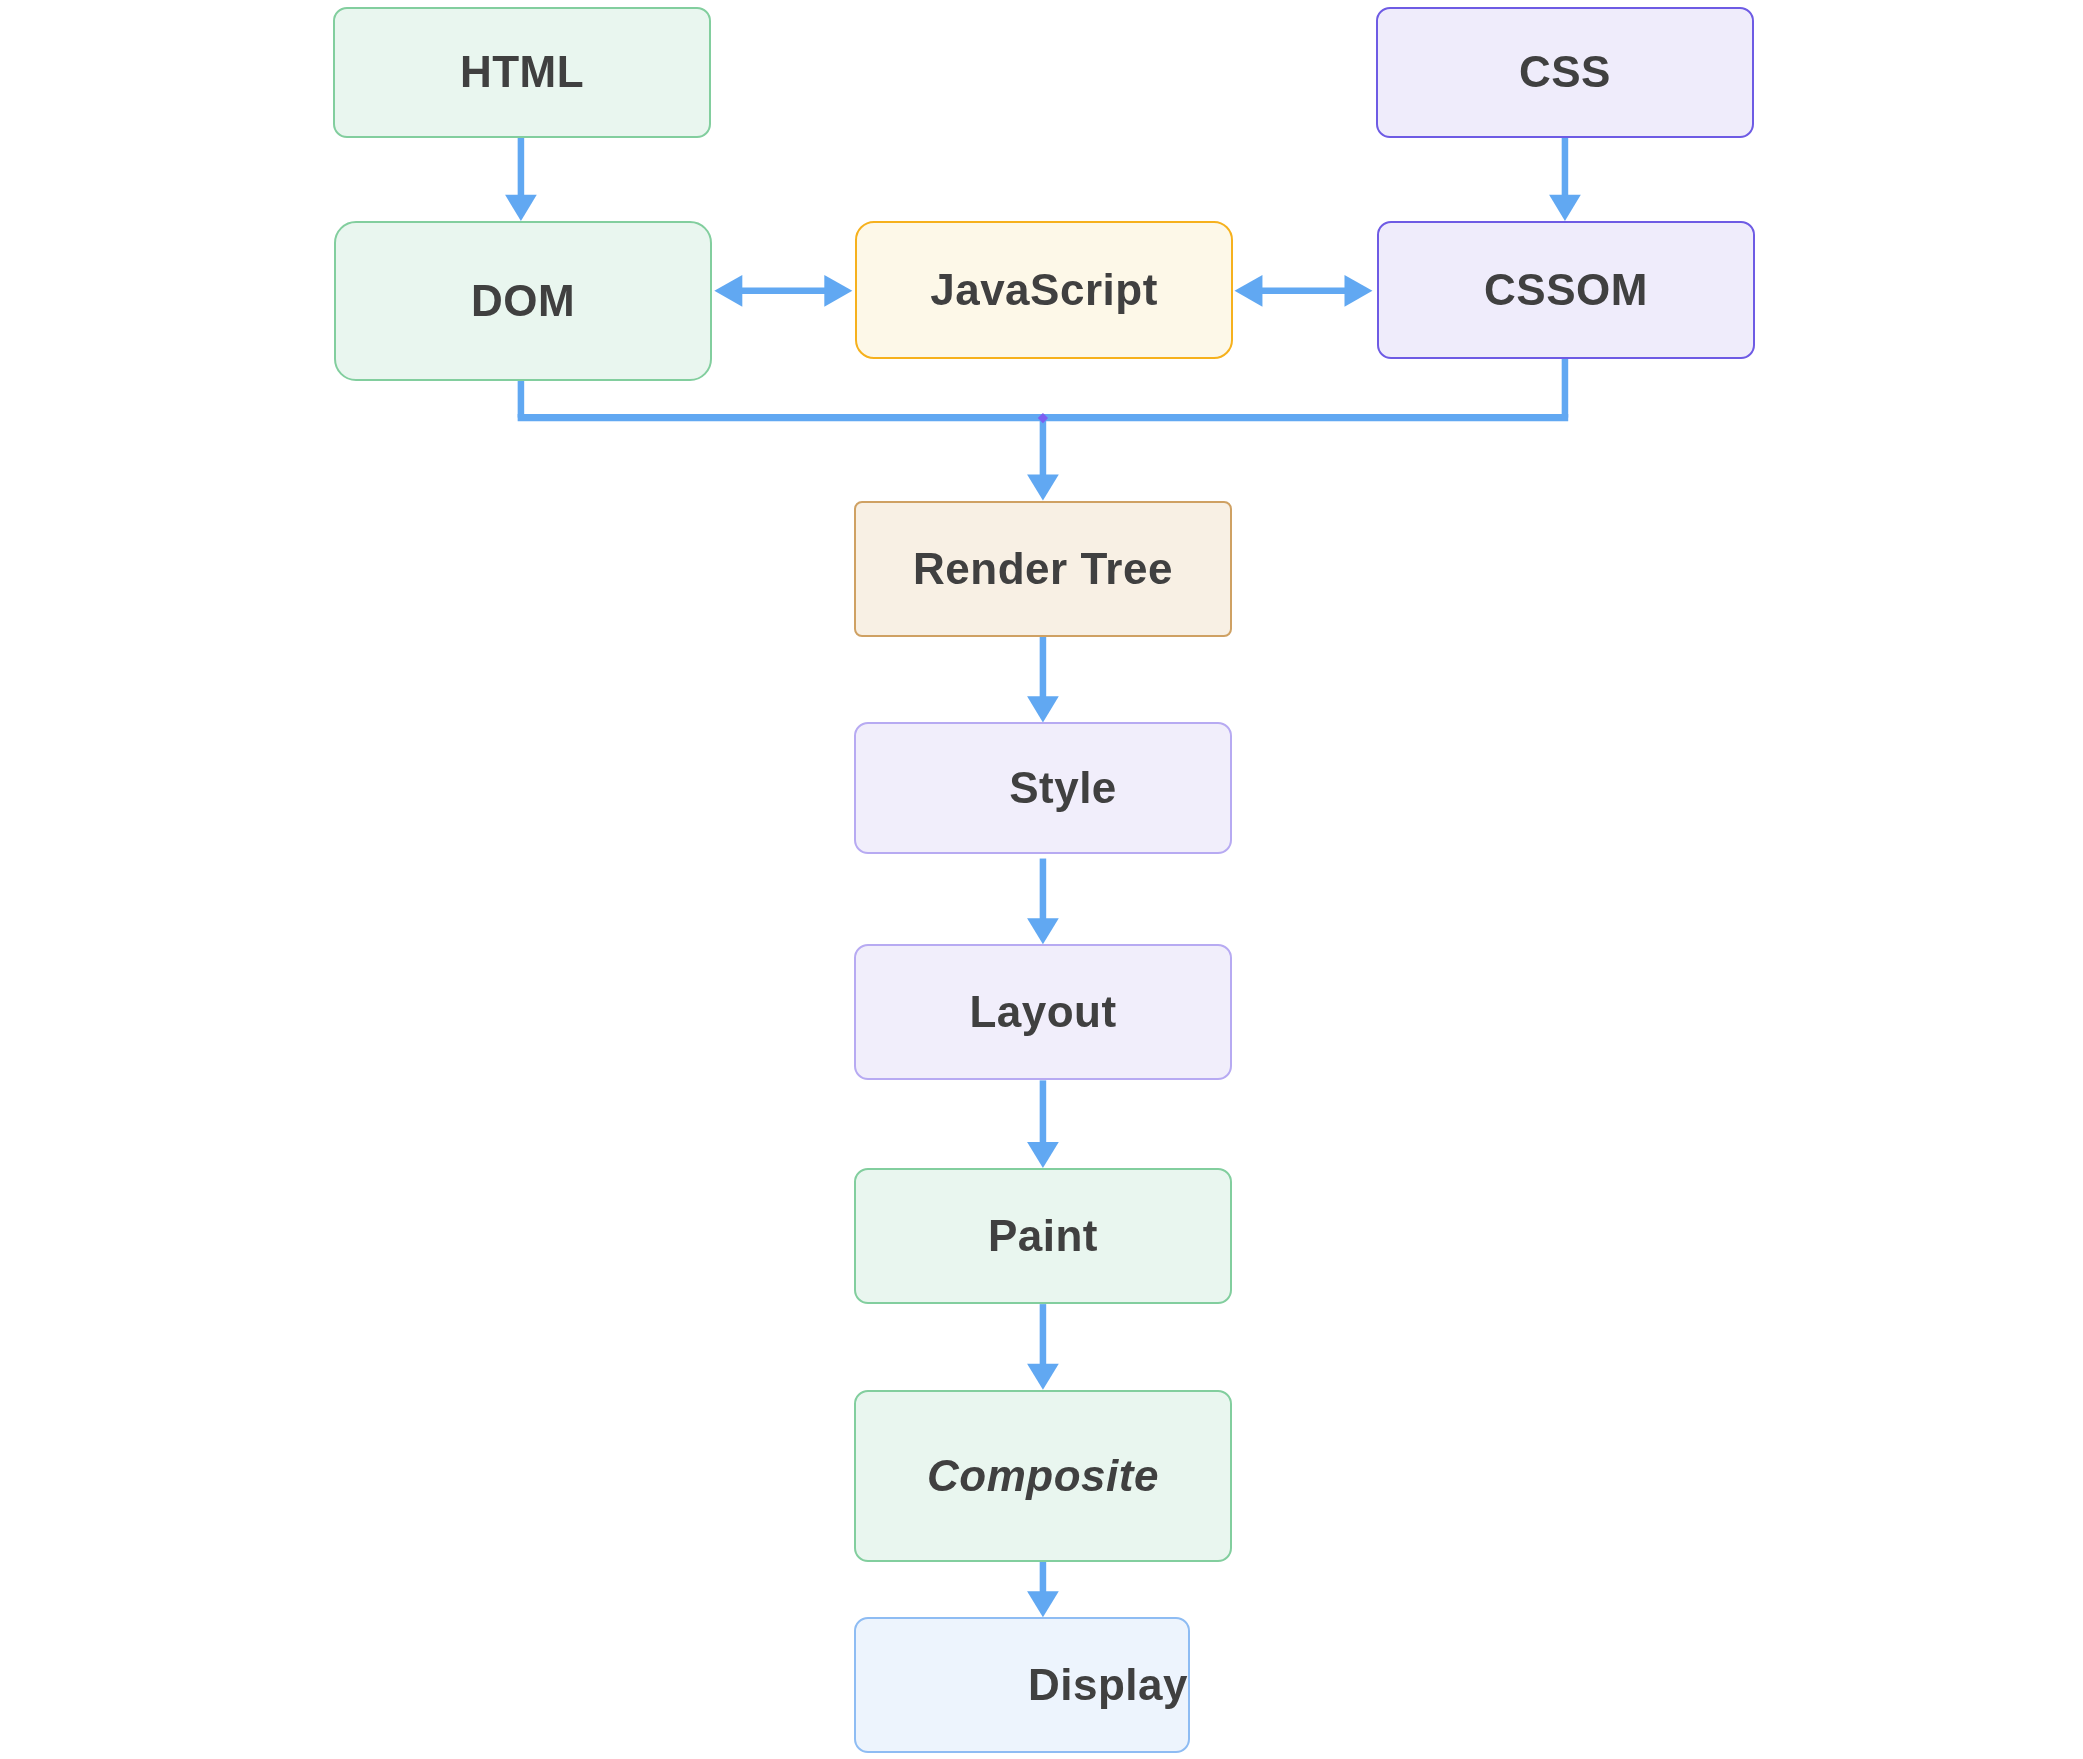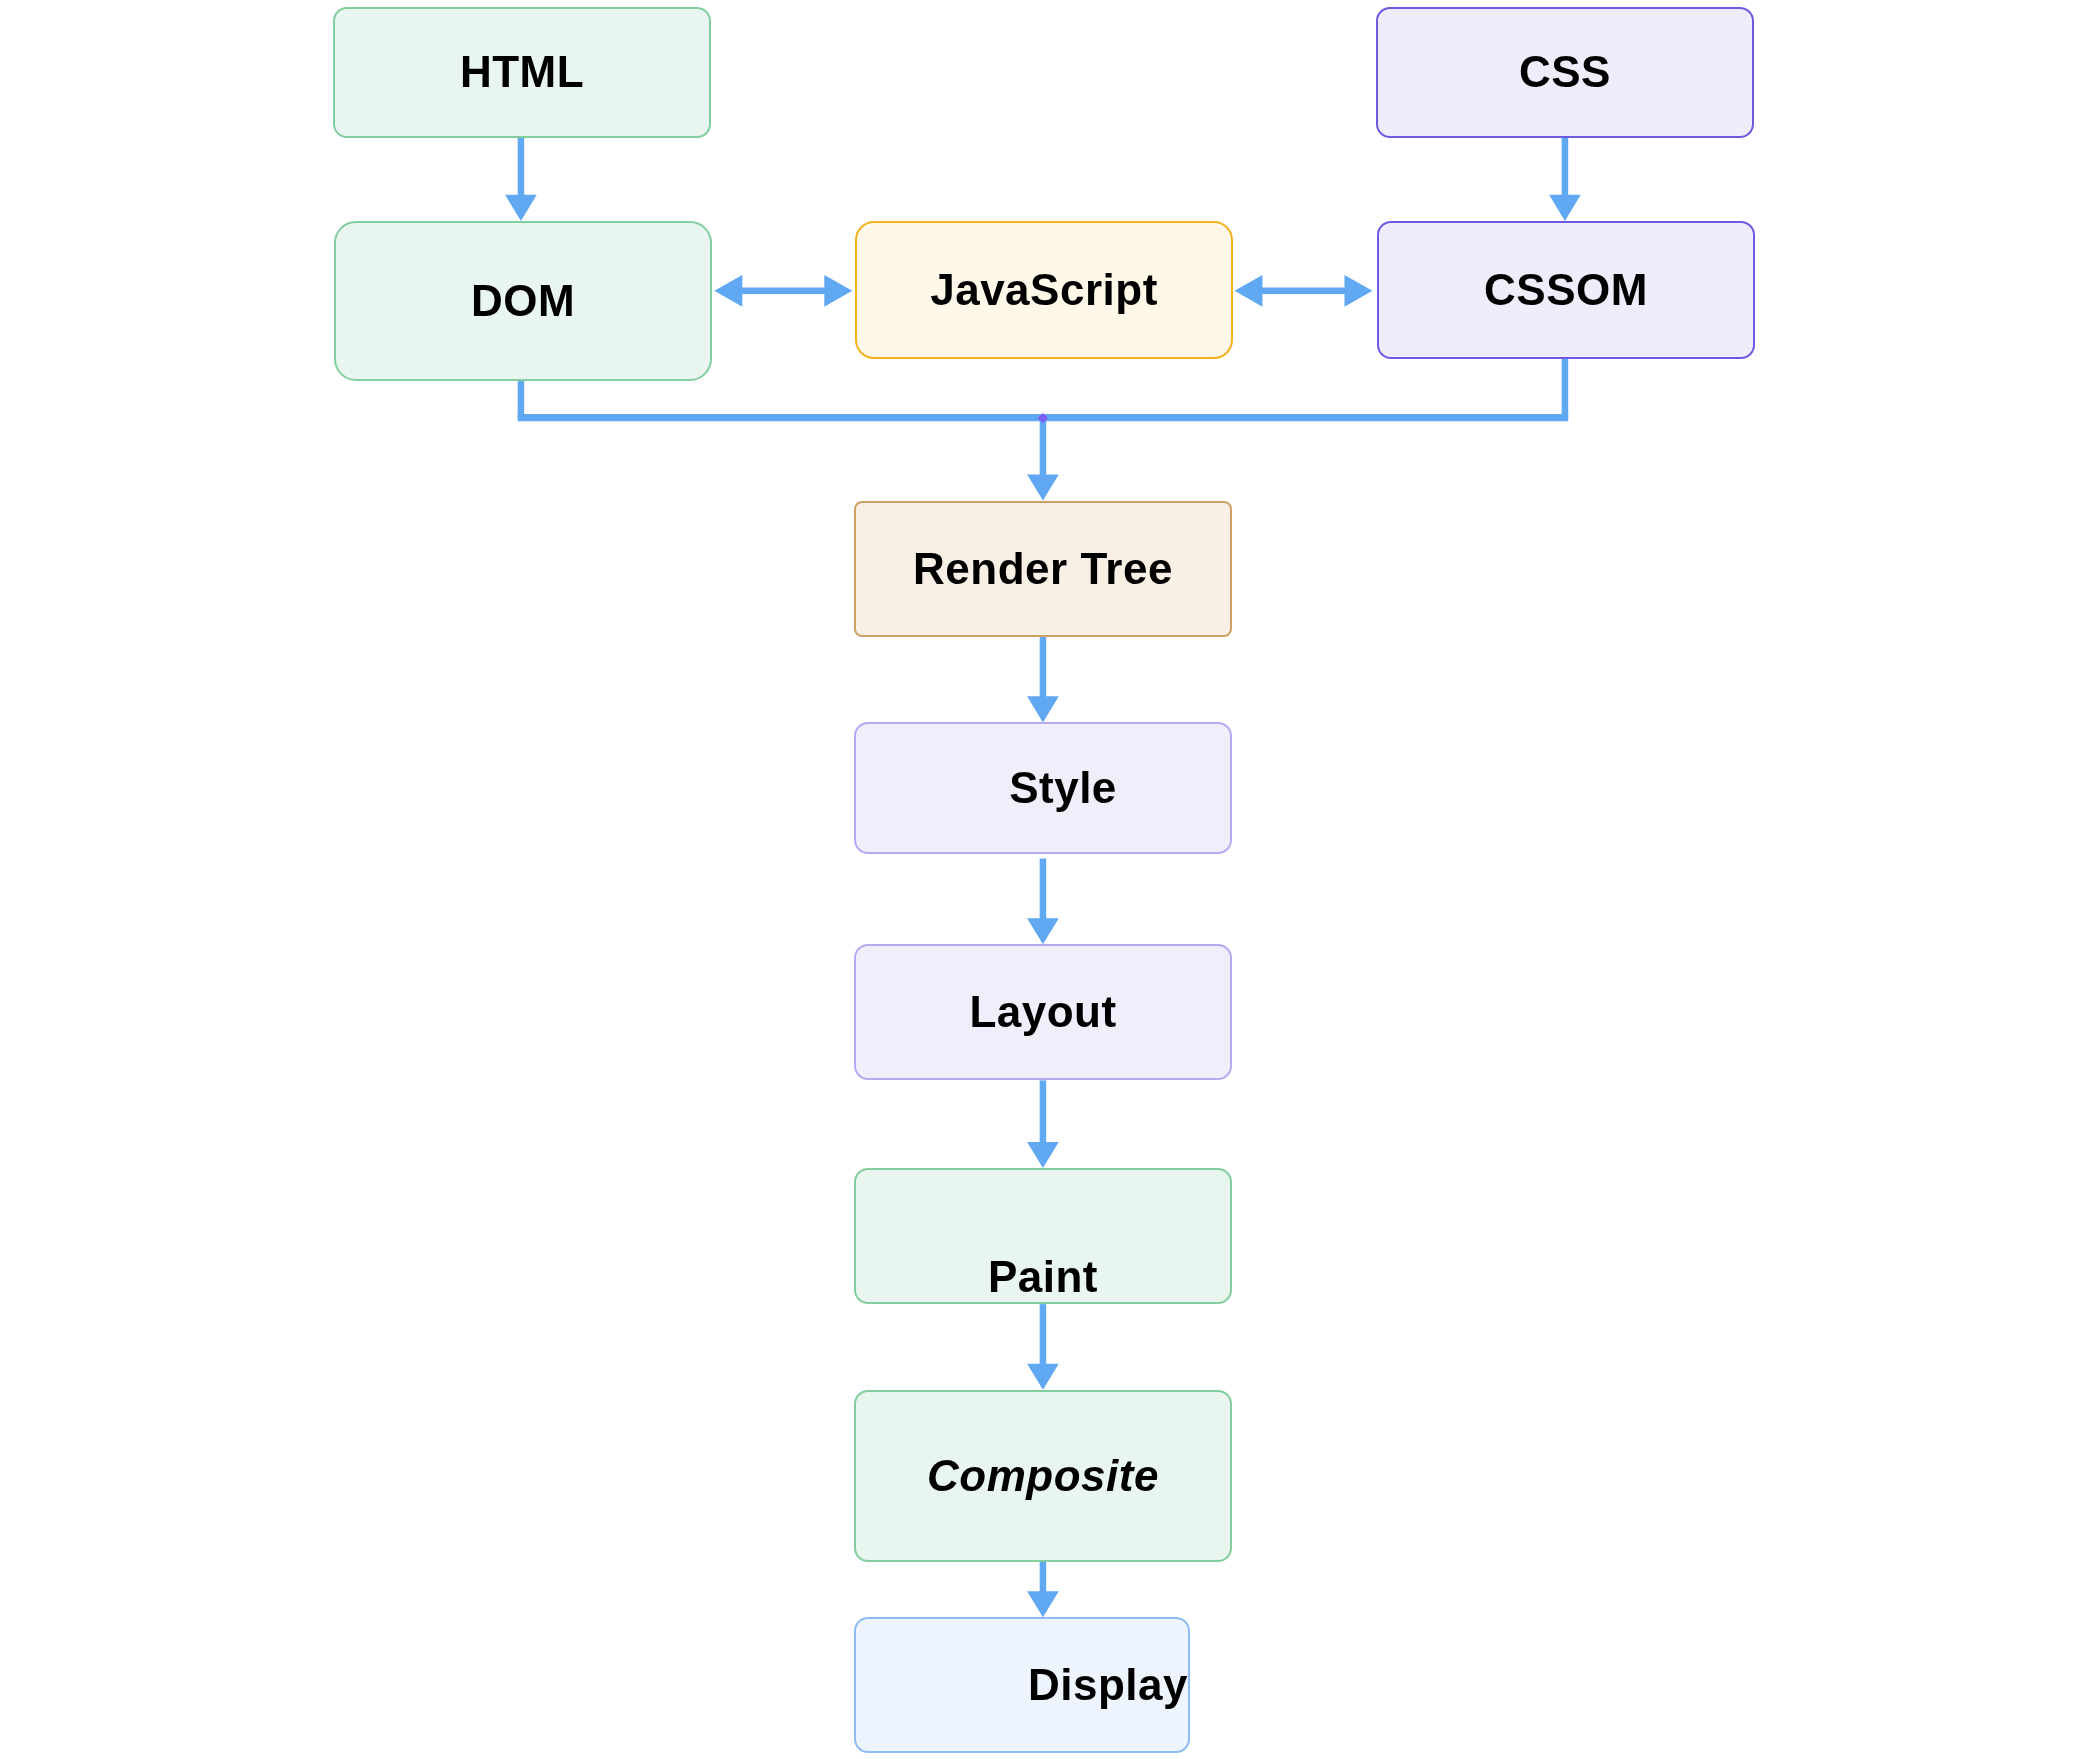--- a/index.html
+++ b/index.html
@@ -28,21 +28,21 @@
     box-sizing: border-box;
     border: 2.8px solid;
     border-radius: 14px;
     display: flex;
     align-items: center;
     justify-content: center;
   }
   .node-label {
     font-size: 44px;
     font-weight: 700;
-    color: #000000;
+    color: #404040;
     letter-spacing: 0.5px;
     white-space: nowrap;
   }
   
   .scheme-green    { background: #e9f6ef; border-color: #82ce9e; }
   .scheme-purple   { background: #efecfb; border-color: #6e5be4; }
   .scheme-yellow   { background: #fdf8e8; border-color: #f6b11d; border-radius: 19px; }
   .scheme-tan      { background: #f8f0e4; border-color: #cfa163; }
   .scheme-lavender { background: #f1eefb; border-color: #b7aaf2; }
   .scheme-blue     { background: #edf4fd; border-color: #8ebcf3; }
@@ -140,21 +140,21 @@
   </div>
 
   <div class="node scheme-lavender" style="left:854px; top:722px; width:378px; height:132px;padding-left:40px;">
     <span class="node-label">Style</span>
   </div>
 
   <div class="node scheme-lavender" style="left:854px; top:944px; width:378px; height:136px;">
     <span class="node-label">Layout</span>
   </div>
 
-  <div class="node scheme-green" style="left:854px; top:1168px; width:378px; height:136px;align-items:flex-end;">
+  <div class="node scheme-green" style="left:854px; top:1168px; width:378px; height:136px;">
     <span class="node-label">Paint</span>
   </div>
 
   <div class="node scheme-green" style="left:854px; top:1390px; width:378px; height:172px;font-style:italic;">
     <span class="node-label">Composite</span>
   </div>
 
   <div class="node scheme-blue" style="left:854px; top:1617px; width:336px; height:136px;justify-content:flex-end;">
     <span class="node-label">Display</span>
   </div>

